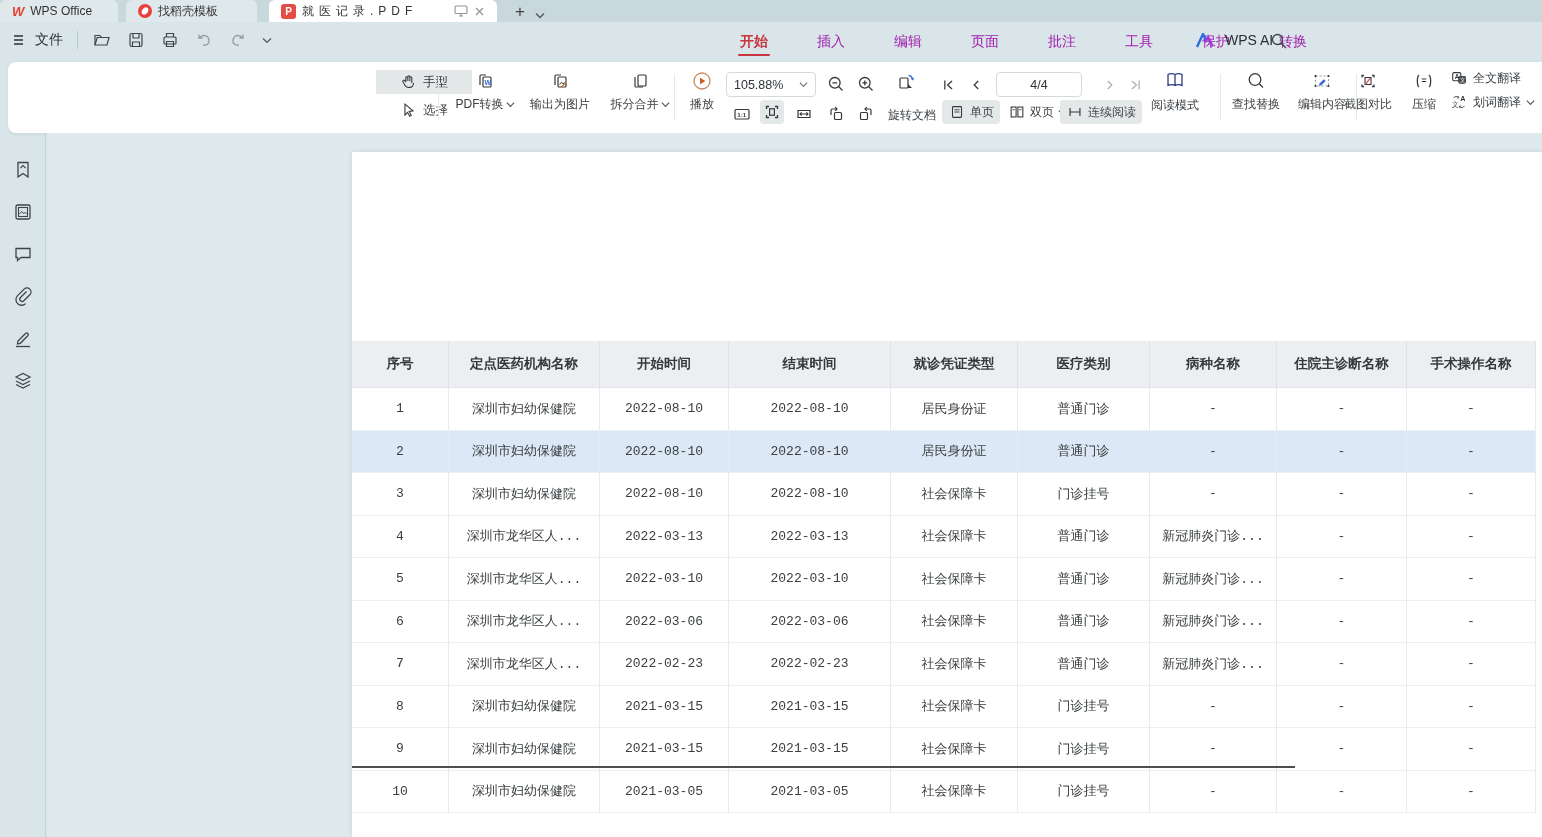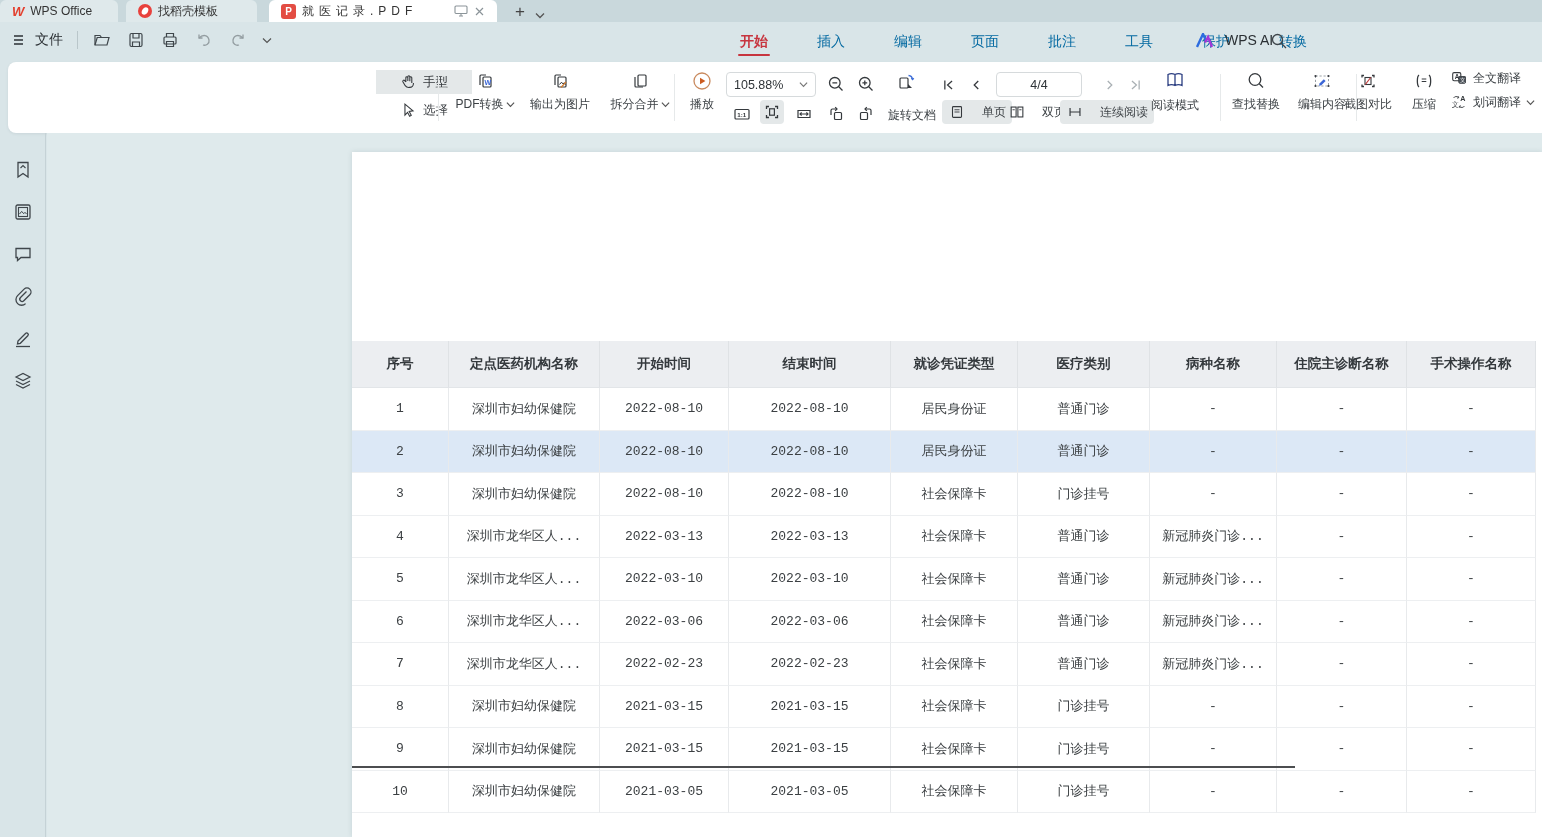--- a/index.html
+++ b/index.html
@@ -23,21 +23,21 @@
   .tab-chev { color:#555; margin:0 0 3px 10px; }
 
   
   .menubar { position:absolute; left:0; top:22px; width:100%; height:40px; }
   .fileGroup { position:absolute; left:10px; top:8px; display:flex; align-items:center; gap:14px; }
   .fileBtn { display:flex; align-items:center; gap:5px; font-size:14px; color:#2b3034; }
   .mb-div { width:1px; height:18px; background:#b9c6ca; }
   .mico { width:20px; height:20px; }
   .mico.dis { opacity:.45; }
   .menus { position:absolute; left:738px; top:0; height:40px; display:flex; align-items:center; gap:45px; }
-  .menu-item { font-size:14px; color:#0369a1; position:relative; padding:9px 2px; }
+  .menu-item { font-size:14px; color:#a21caf; position:relative; padding:9px 2px; }
   .menu-item.active { color:#c7353f; font-weight:bold; }
   .menu-item.active::after { content:""; position:absolute; left:0; right:0; bottom:4px; height:2.5px; background:#c7353f; border-radius:2px; }
   .ai-item { position:absolute; left:1196px; top:10px; display:flex; align-items:center; gap:12px; font-size:14px; }
   .msearch { position:absolute; left:1270px; top:10px; }
 
   
   .toolbar { position:absolute; left:8px; top:62px; right:-12px; height:71px; background:#fff; border-radius:8px; box-shadow:0 1px 3px rgba(70,90,95,.10); }
   .toolbar .vdiv { position:absolute; top:12px; width:1px; height:47px; background:#e6e9ea; }
   .pillcol { position:absolute; left:368px; top:8px; display:flex; flex-direction:column; gap:4px; }
   .pill { display:flex; align-items:center; gap:5px; font-size:12.5px; color:#35393d; padding:3px 24px; border-radius:0; }
@@ -45,21 +45,21 @@
   .tb-big { position:absolute; display:flex; flex-direction:column; align-items:center; gap:4px; font-size:12px; color:#3c4145; top:8px; }
   .tb-big .lbl { display:flex; align-items:center; gap:2px; white-space:nowrap; }
   .ic22 { width:22px; height:22px; }
   .ic20 { width:20px; height:20px; }
   .ic18 { width:18px; height:18px; }
   .chev { width:9px; height:9px; }
   .zoomBox { position:absolute; left:718px; top:10px; width:90px; height:25px; border:1px solid #d6dadc; border-radius:4px; display:flex; align-items:center; justify-content:space-between; padding:0 7px; font-size:12.5px; color:#2f3438; }
   .iconBtn { position:absolute; width:24px; height:24px; display:flex; align-items:center; justify-content:center; border-radius:4px; }
   .iconBtn.sel { background:#e4e8e9; }
   .pageBox { position:absolute; left:988px; top:10px; width:86px; height:25px; border:1px solid #d6dadc; border-radius:4px; text-align:center; font-size:12.5px; color:#2f3438; font-family:"Liberation Sans",sans-serif; background:#fff; }
-  .rowBtn { position:absolute; display:flex; align-items:center; gap:16px; font-size:12px; color:#3c4145; padding:3px 6px; border-radius:4px; top:38px; white-space:nowrap; }
+  .rowBtn { position:absolute; display:flex; align-items:center; gap:4px; font-size:12px; color:#3c4145; padding:3px 6px; border-radius:4px; top:38px; white-space:nowrap; }
   .rowBtn.sel { background:#e4e8e9; }
   .txt12 { font-size:12px; color:#3c4145; position:absolute; white-space:nowrap; }
   .trCol { position:absolute; left:1442px; top:7px; display:flex; flex-direction:column; gap:6px; }
   .trRow { display:flex; align-items:center; gap:5px; font-size:12px; color:#3c4145; white-space:nowrap; }
 
   
   .sidebar { position:absolute; left:0; top:133px; width:46px; bottom:0; border-right:1px solid #c5d2d6; display:flex; flex-direction:column; align-items:center; padding-top:26px; gap:20px; }
   .sico { width:22px; height:22px; color:#3f464b; }
 
   

